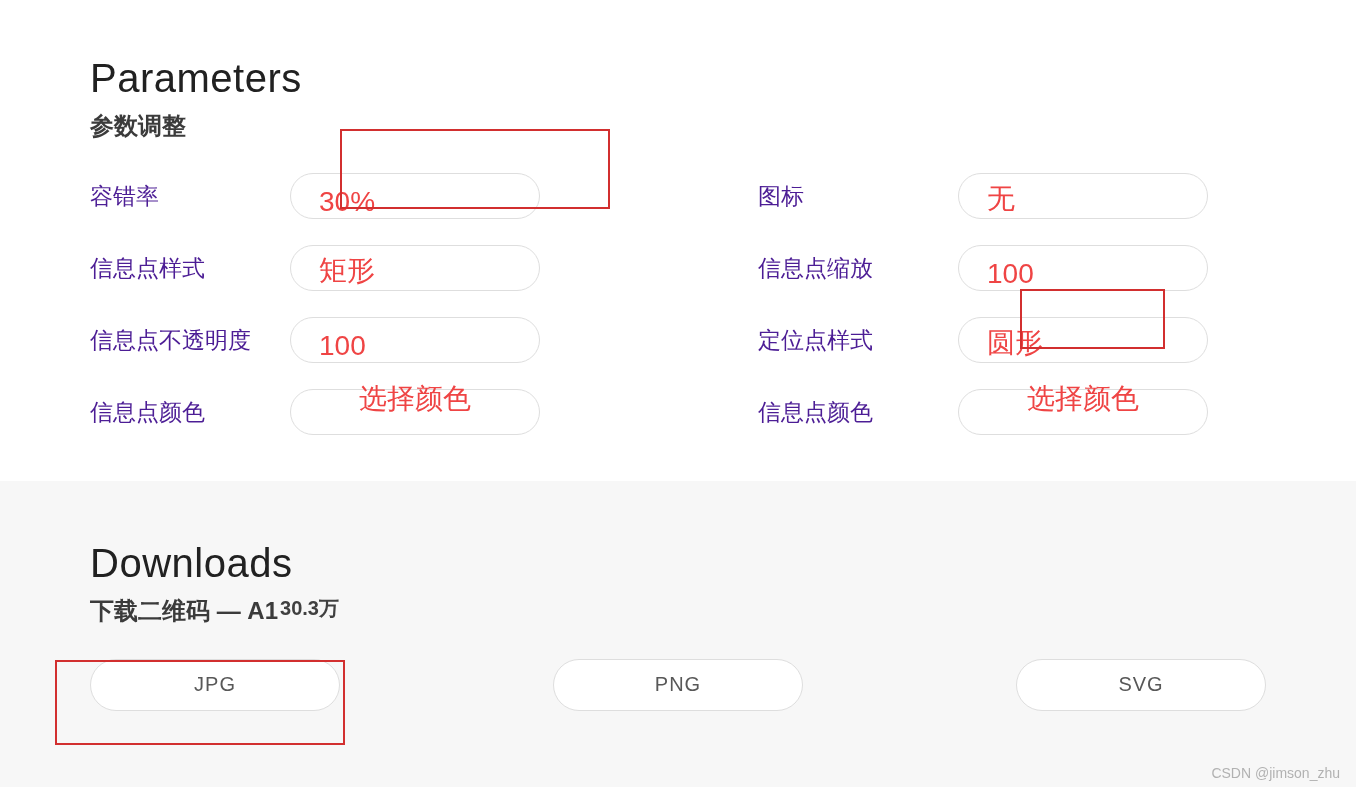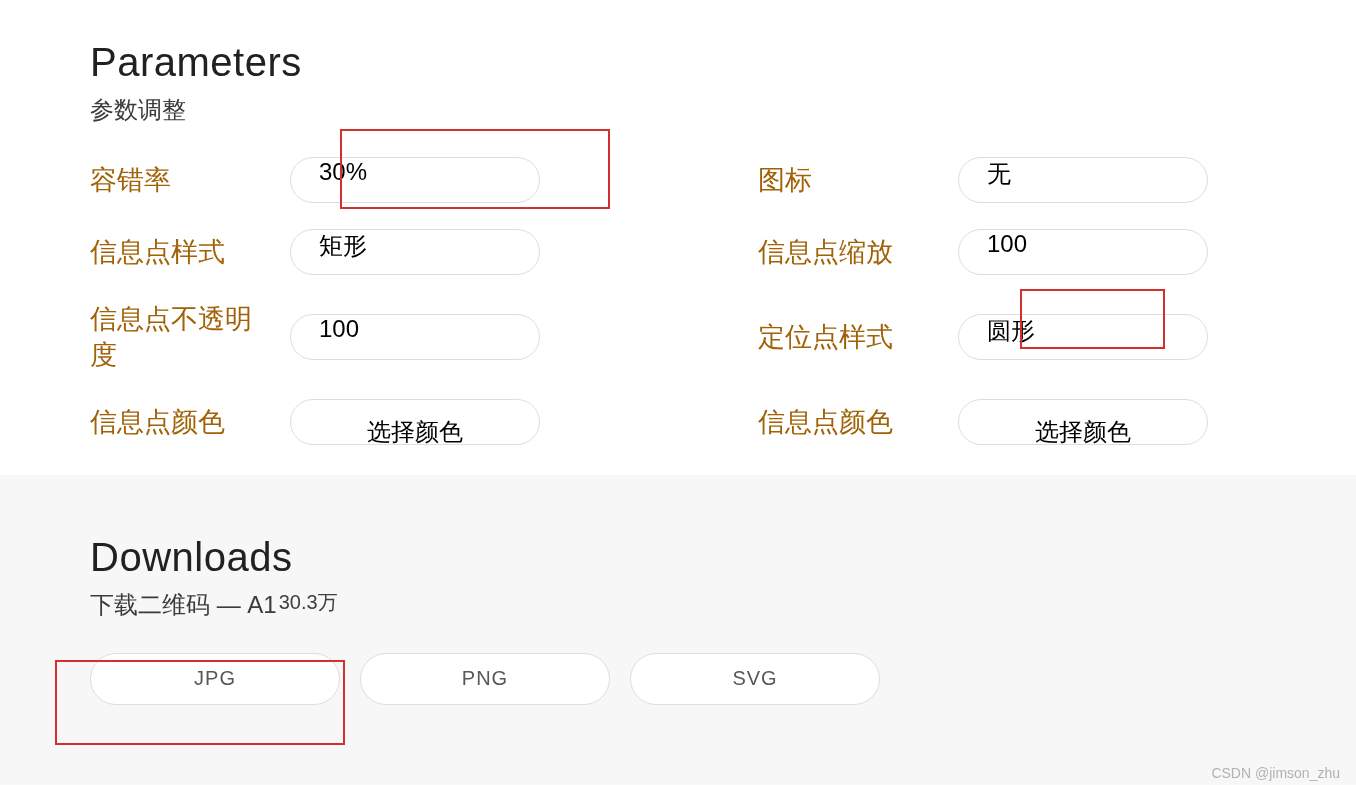--- a/index.html
+++ b/index.html
@@ -7,39 +7,40 @@
     width: 1356px;
     height: 787px;
     font-family: "Futura", "Avenir", "Helvetica Neue", Arial, "PingFang SC", "Microsoft YaHei", sans-serif;
     background: #ffffff;
     color: #343434;
     position: relative;
     overflow: hidden;
   }
   .section {
     padding: 40px 90px 30px 90px;
+    margin-top: 16px;
   }
   .section-params {
     background: #ffffff;
   }
   .section-downloads {
     background: #f7f7f7;
     padding-top: 60px;
     padding-bottom: 80px;
   }
   h1.title {
     font-size: 40px;
     font-weight: 500;
     letter-spacing: 0.5px;
     color: #212121;
     margin-bottom: 6px;
   }
   h2.subtitle {
     font-size: 24px;
-    font-weight: 400;
+    font-weight: 700;
     color: #3b3b3b;
     margin-bottom: 28px;
     line-height: 1.6;
     position: relative;
   }
   .subtitle .sup {
     font-size: 20px;
     color: #404040;
     margin-left: 2px;
     position: relative;
@@ -51,51 +52,52 @@
     column-gap: 160px;
     row-gap: 26px;
   }
   .param-row {
     display: flex;
     align-items: center;
     gap: 20px;
   }
   .param-label {
     width: 180px;
-    font-size: 27px;
-    color: #a16207;
+    font-size: 23px;
+    color: #4c1d95;
     flex: 0 0 auto;
   }
   .pill {
     flex: 0 0 auto;
     width: 250px;
     height: 46px;
     border: 1px solid #dedede;
     border-radius: 999px;
     display: flex;
-    align-items: flex-start;
+    align-items: flex-end;
     padding: 0 28px;
-    font-size: 24px;
-    color: #000000;
+    font-size: 28px;
+    color: #ef4444;
     background: #ffffff;
     cursor: pointer;
     user-select: none;
   }
   .pill.center { justify-content: center; padding: 16px 10px; }
   .highlight-box {
     position: absolute;
     border: 2px solid #d22f2f;
     pointer-events: none;
   }
   .hl-1 { left: 340px; top: 129px; width: 270px; height: 80px; }
   .hl-2 { left: 1020px; top: 289px; width: 145px; height: 60px; }
   .hl-3 { left: 55px;  top: 660px; width: 290px; height: 85px; }
   .dl-buttons {
     display: flex;
     gap: 20px;
+    justify-content: space-between;
   }
   .dl-btn {
     width: 250px;
     height: 52px;
     border: 1px solid #dedede;
     border-radius: 999px;
     display: flex;
     align-items: center;
     justify-content: center;
     font-size: 20px;

